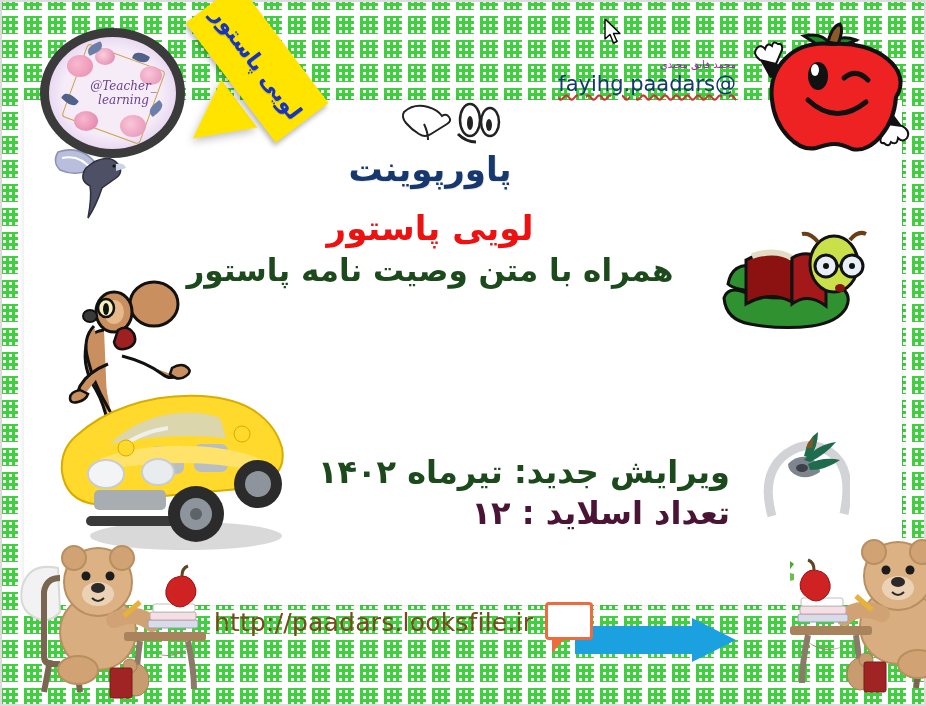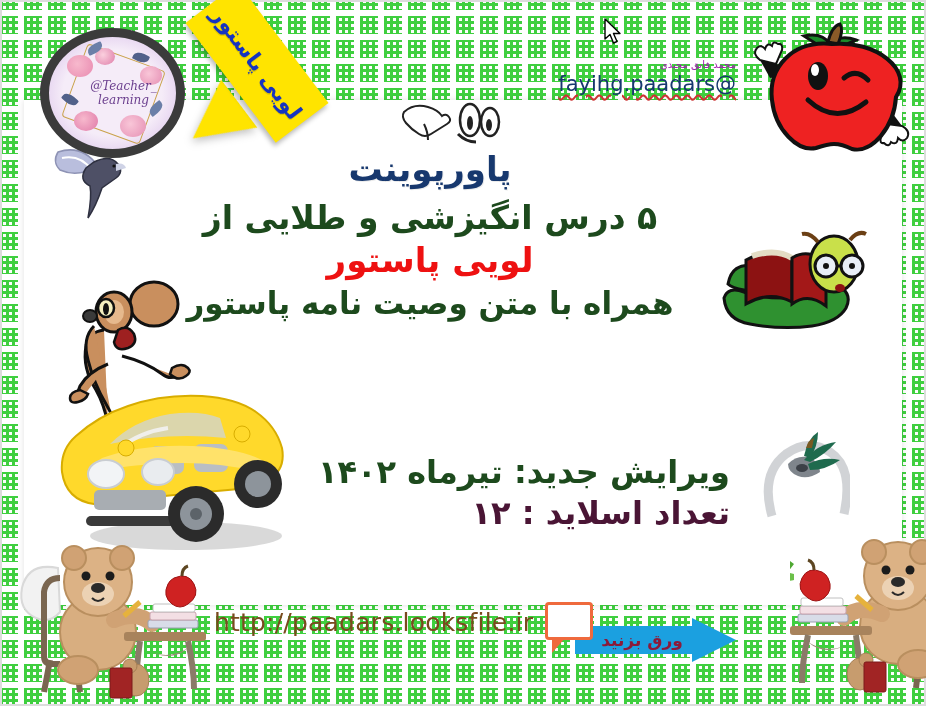--- a/index.html
+++ b/index.html
@@ -42,21 +42,21 @@
   }
   
   .text-block{
     position:absolute;left:120px;top:150px;width:620px;
     text-align:center;direction:rtl;
     font-family:"DejaVu Sans","Liberation Sans",sans-serif;
     z-index:40;
   }
   .t-title{
     font-size:34px;font-weight:bold;color:#17386e;
-    line-height:1.15;margin-bottom:8px;
+    line-height:1.15;margin-bottom:17px;
     text-shadow:1px 1px 0 rgba(0,0,0,.08);
   }
   .t-line2{
     font-size:33px;font-weight:bold;color:#1d4a1d;
     line-height:1.25;white-space:nowrap;
   }
   .t-red{
     font-size:34px;font-weight:bold;color:#ee1111;
     line-height:1.3;
   }
@@ -215,21 +215,20 @@
   <div class="yb-text">لویی پاستور</div>
 </div>
 
 <div class="author">
   <div class="author-name">محمد فایق مجیدی</div>
   <div class="author-mail">fayihg.paadars@</div>
 </div>
 
 <div class="text-block">
   <div class="t-title">پاورپوینت</div>
-  <div class="t-line2">۵ درس  انگیزشی و طلایی  از</div>
   <div class="t-red">لویی پاستور</div>
   <div class="t-line4">همراه با متن وصیت نامه پاستور</div>
 </div>
 
 <div class="text-block-2">
   <div class="t-edit">ویرایش جدید: تیرماه ۱۴۰۲</div>
   <div class="t-count">تعداد اسلاید : ۱۲</div>
 </div>
 
 <div class="clip apple-wrap">
@@ -418,20 +417,19 @@
     <circle cx="124" cy="148" r="7" fill="#c79c6e" stroke="#a57f55"></circle>
     <rect x="104" y="150" width="22" height="30" rx="2" fill="#a12424" stroke="#7c1a1a"></rect>
   </svg>
 </div>
 
 <div class="url-text">http://paadars.looksfile.ir</div>
 <div class="bubble-icon"></div>
 <div class="blue-arrow">
   <div class="shaft"></div>
   <div class="head"></div>
-  <div class="arrow-label">ورق بزنید</div>
 </div>
 
 <div class="cursor">
   <svg width="20" height="28" viewBox="0 0 20 28">
     <path d="M1 1 L1 21 L6 16.5 L9.5 25 L13 23.5 L9.5 15.5 L16 15.5 Z" fill="#ffffff" stroke="#000000" stroke-width="1.4" stroke-linejoin="round"></path>
   </svg>
 </div>
 
 </body></html>

